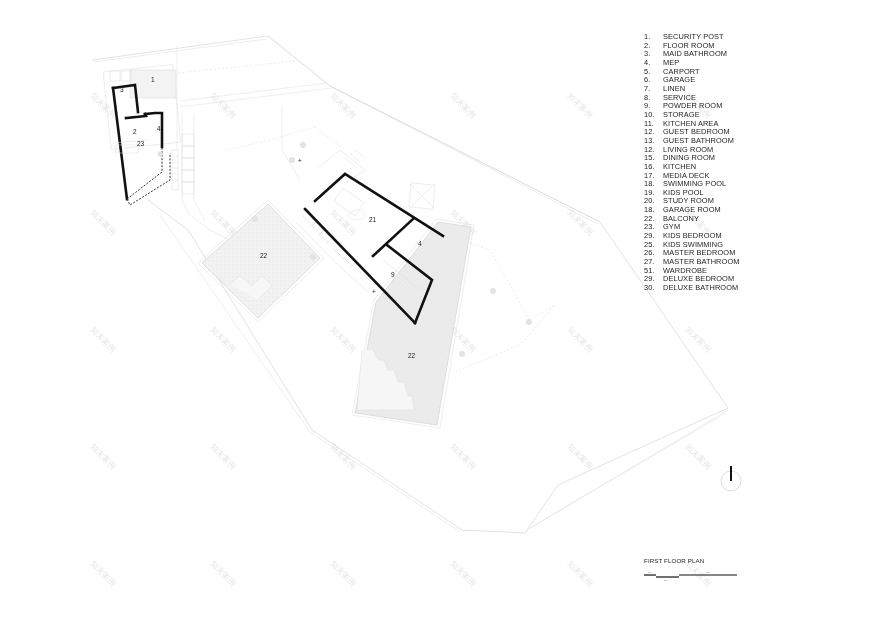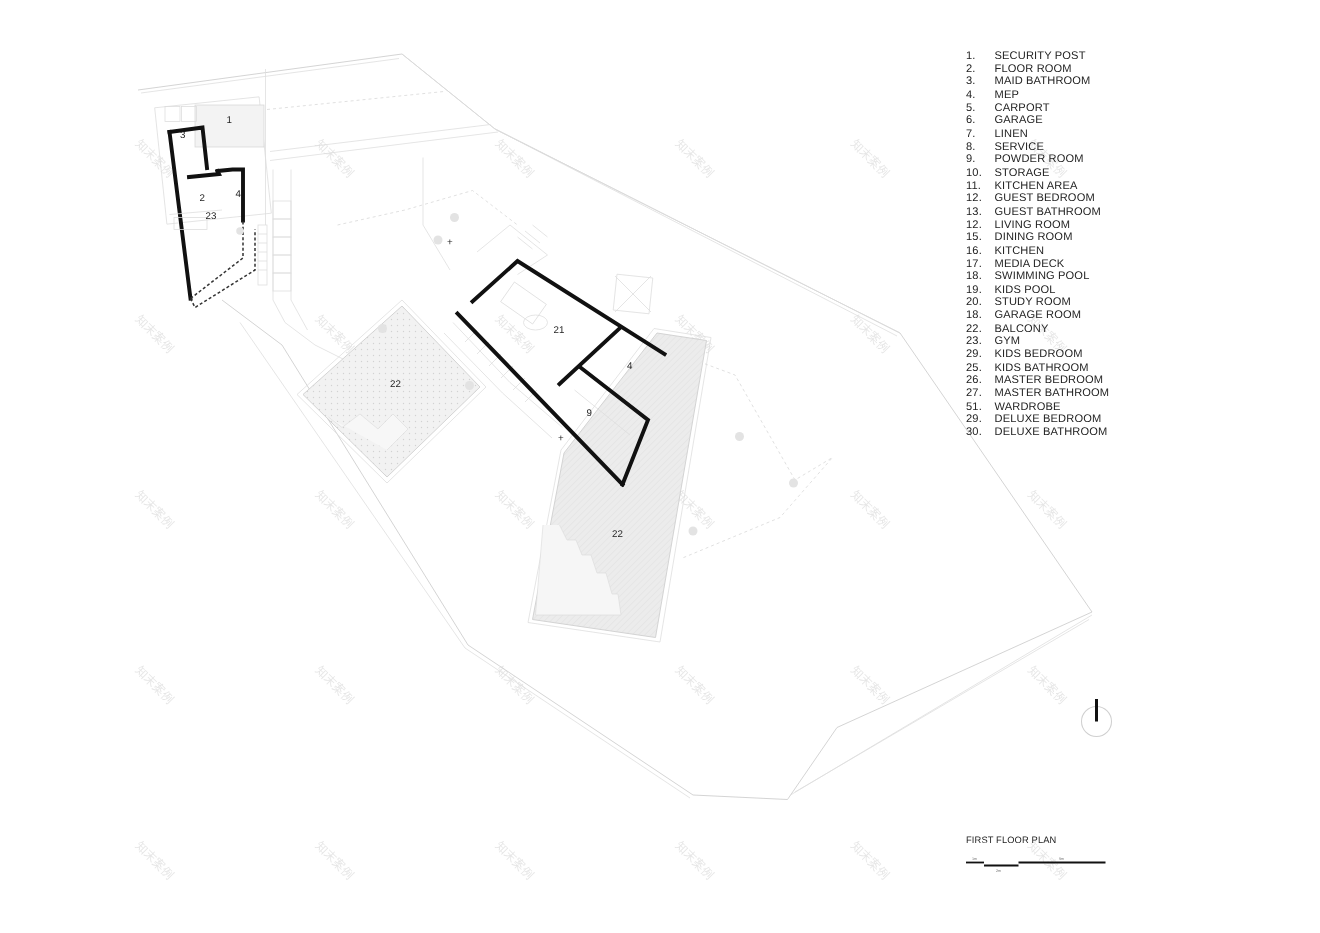--- a/index.html
+++ b/index.html
@@ -287,21 +287,21 @@
   <div class="row">
       <span class="num">23.</span>
       <span>GYM</span>
     </div>
   <div class="row">
       <span class="num">29.</span>
       <span>KIDS BEDROOM</span>
     </div>
   <div class="row">
       <span class="num">25.</span>
-      <span>KIDS BATHROOM</span>
+      <span>KIDS SWIMMING</span>
     </div>
   <div class="row">
       <span class="num">26.</span>
       <span>MASTER BEDROOM</span>
     </div>
   <div class="row">
       <span class="num">27.</span>
       <span>MASTER BATHROOM</span>
     </div>
   <div class="row">

